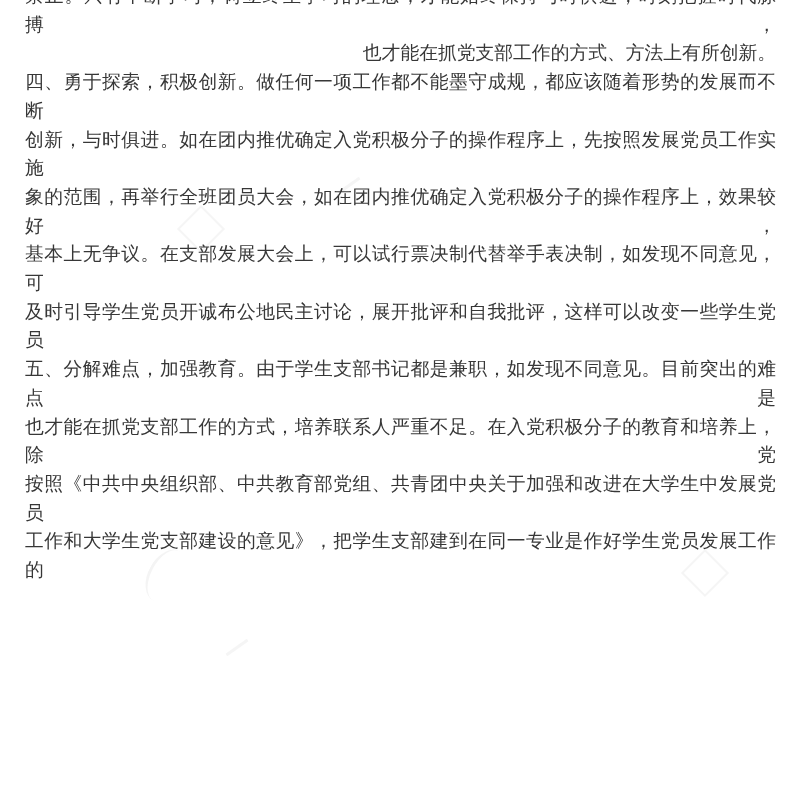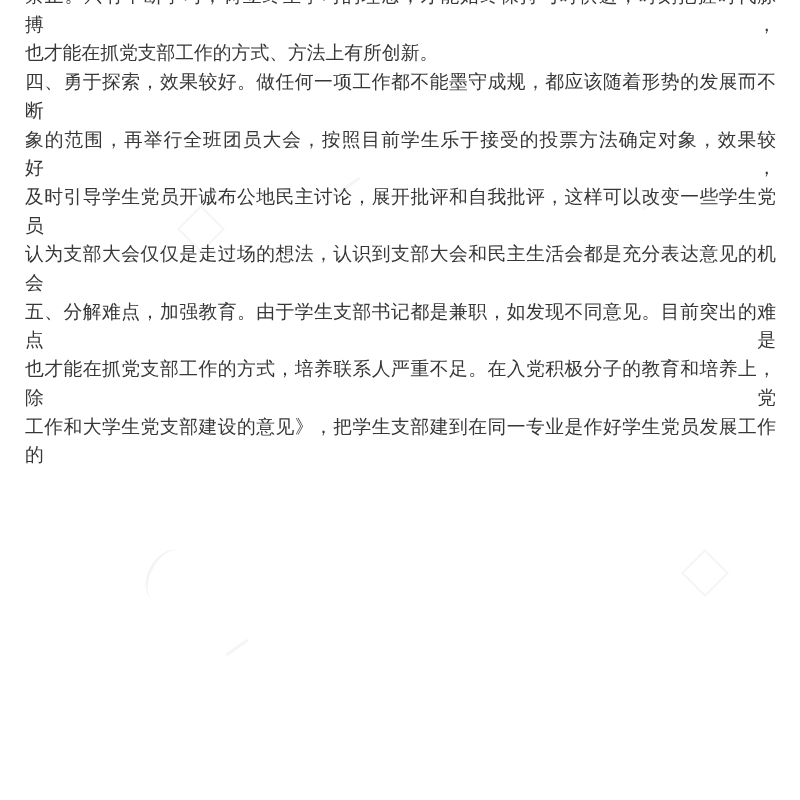--- a/index.html
+++ b/index.html
@@ -20,21 +20,21 @@
     left: 25px;
     top: -18px;
     width: 751px;
     color: #373737;
     font-size: 18.8px;
     line-height: 28.7px;
     font-weight: 400;
   }
   .ln {
     white-space: nowrap;
-    text-align: left;
+    text-align: right;
   }
   .ln.fill {
     white-space: normal;
     text-align: justify;
     text-align-last: justify;
   }
   
   .wm {
     position: absolute;
     opacity: 0.10;
@@ -68,22 +68,24 @@
   <div class="wm wm-diamond" style="left:184px; top:212px;"></div>
   <div class="wm wm-tick" style="left:336px; top:184px;"></div>
   <div class="wm wm-arc" style="left:148px; top:548px;"></div>
   <div class="wm wm-tick" style="left:224px; top:646px;"></div>
   <div class="wm wm-diamond" style="left:688px; top:556px;"></div>
   <div class="wm wm-tick" style="left:640px; top:200px;"></div>
 
   <div class="doc">
     <div class="ln fill">禁止。只有不断学习，树立终生学习的理念，才能始终保持与时俱进，时刻把握时代脉搏，</div>
     <div class="ln">也才能在抓党支部工作的方式、方法上有所创新。</div>
-    <div class="ln fill">四、勇于探索，效果较好。做任何一项工作都不能墨守成规，都应该随着形势的发展而不断</div>
-    <div class="ln fill">象的范围，再举行全班团员大会，按照目前学生乐于接受的投票方法确定对象，效果较好，</div>
+    <div class="ln fill">四、勇于探索，积极创新。做任何一项工作都不能墨守成规，都应该随着形势的发展而不断</div>
+    <div class="ln fill">创新，与时俱进。如在团内推优确定入党积极分子的操作程序上，先按照发展党员工作实施</div>
+    <div class="ln fill">象的范围，再举行全班团员大会，如在团内推优确定入党积极分子的操作程序上，效果较好，</div>
+    <div class="ln fill">基本上无争议。在支部发展大会上，可以试行票决制代替举手表决制，如发现不同意见，可</div>
     <div class="ln fill">及时引导学生党员开诚布公地民主讨论，展开批评和自我批评，这样可以改变一些学生党员</div>
-    <div class="ln fill">认为支部大会仅仅是走过场的想法，认识到支部大会和民主生活会都是充分表达意见的机会</div>
     <div class="ln fill">五、分解难点，加强教育。由于学生支部书记都是兼职，如发现不同意见。目前突出的难点是</div>
     <div class="ln fill">也才能在抓党支部工作的方式，培养联系人严重不足。在入党积极分子的教育和培养上，除党</div>
+    <div class="ln fill">按照《中共中央组织部、中共教育部党组、共青团中央关于加强和改进在大学生中发展党员</div>
     <div class="ln fill">工作和大学生党支部建设的意见》，把学生支部建到在同一专业是作好学生党员发展工作的</div>
 
   </div>
 </div>
 
 </body></html>

